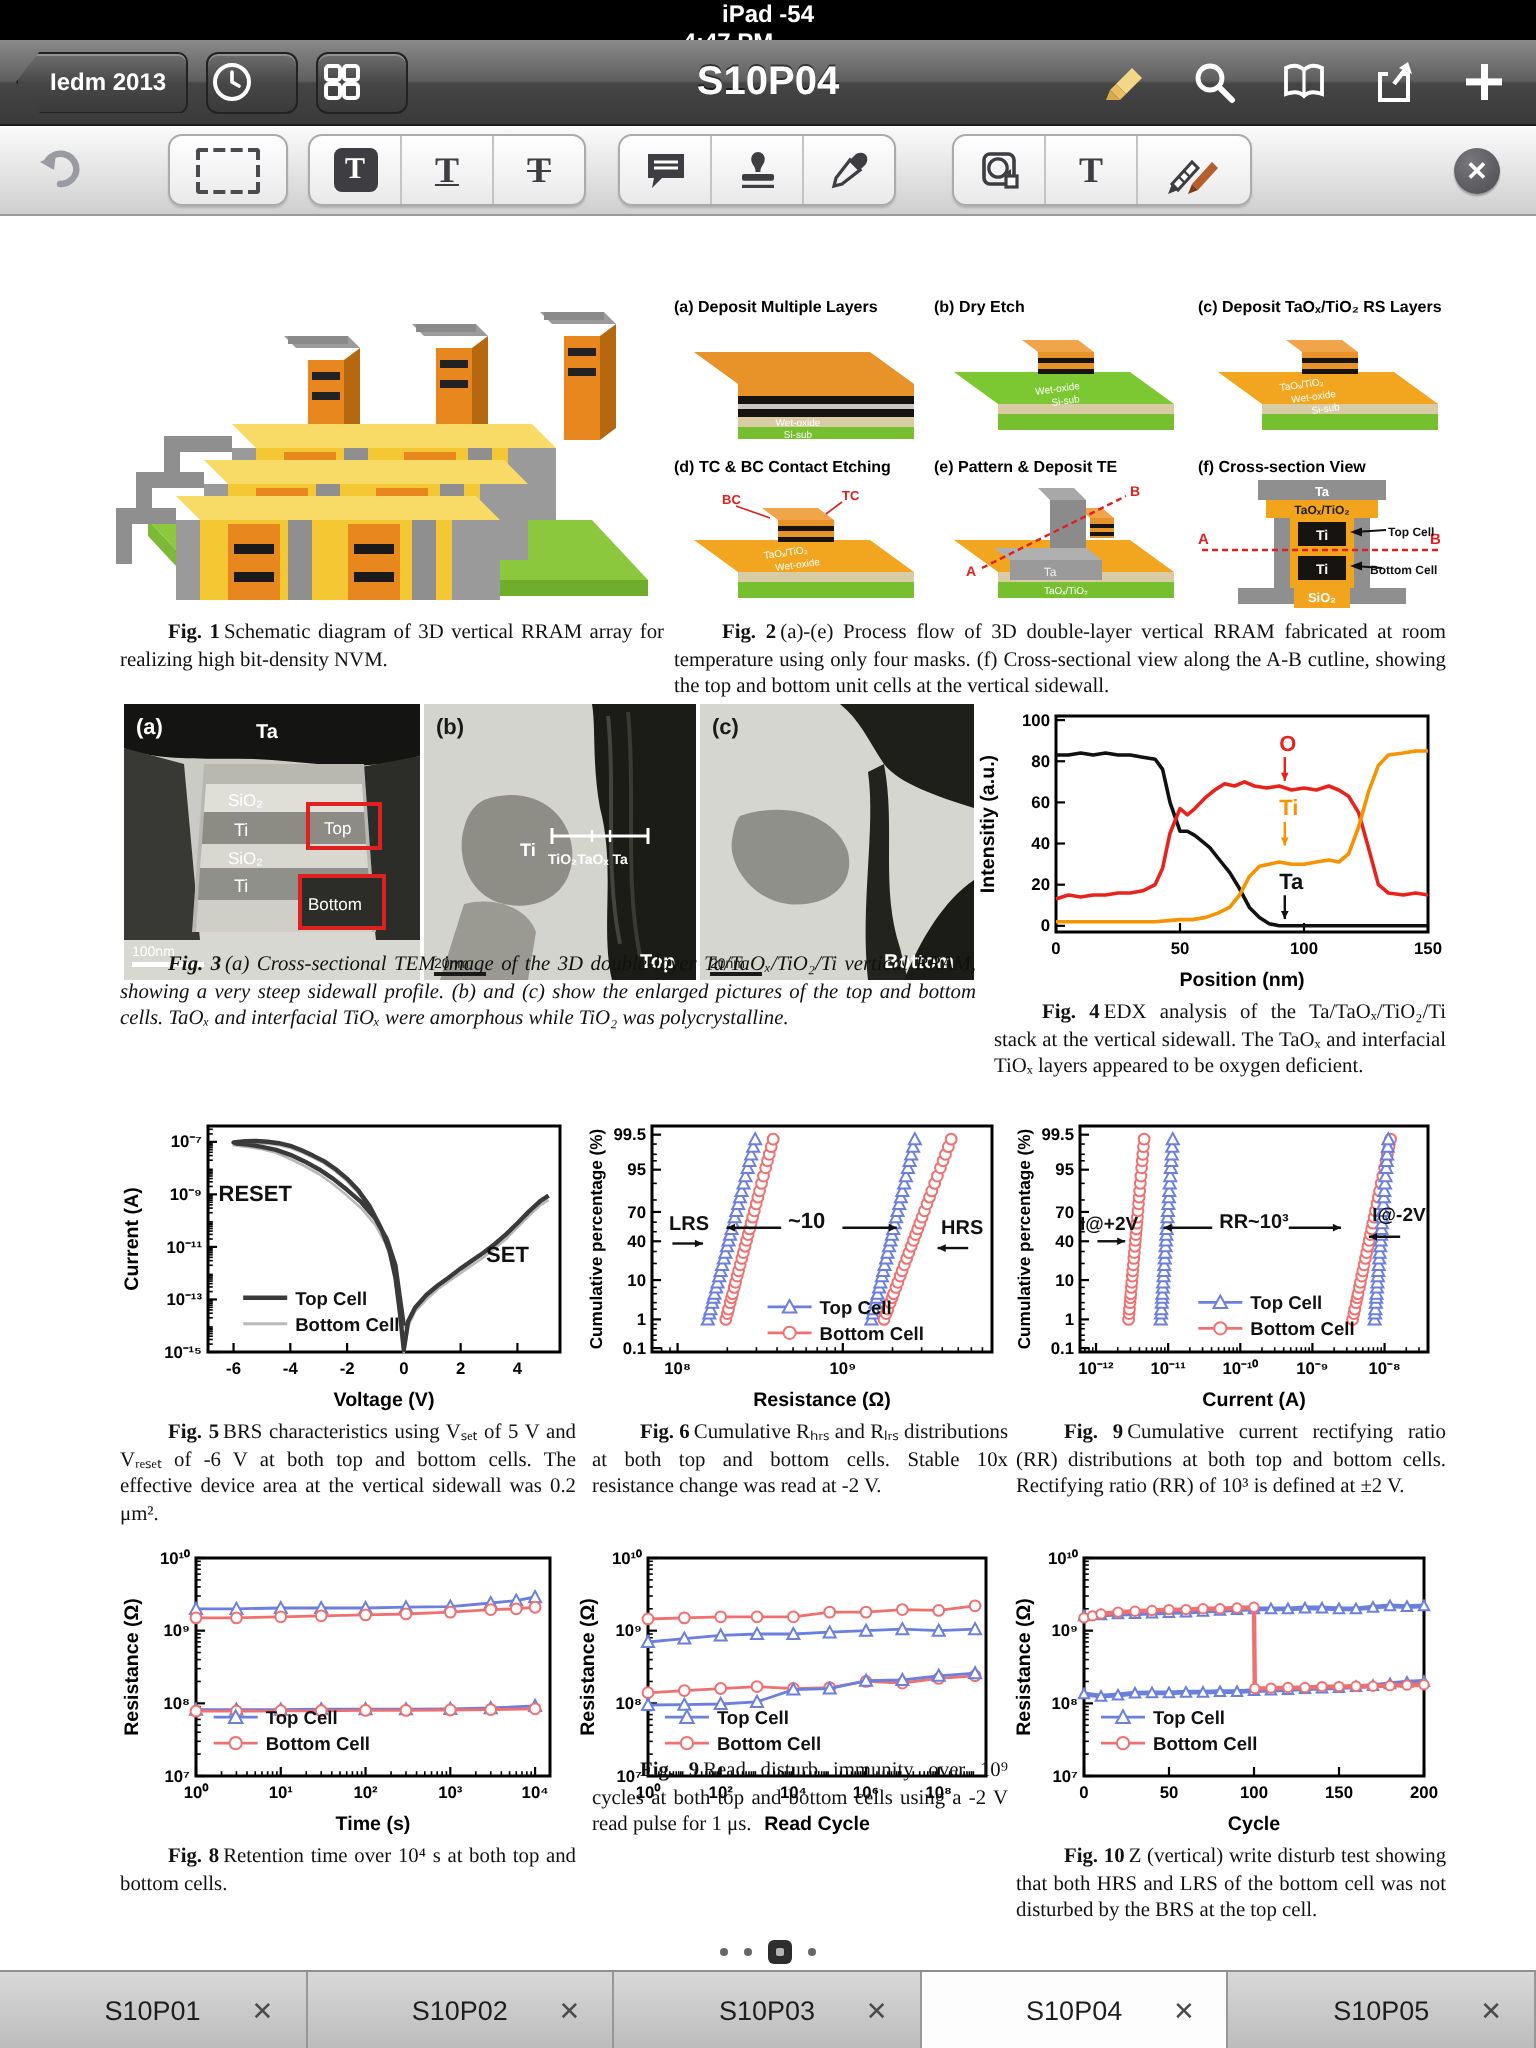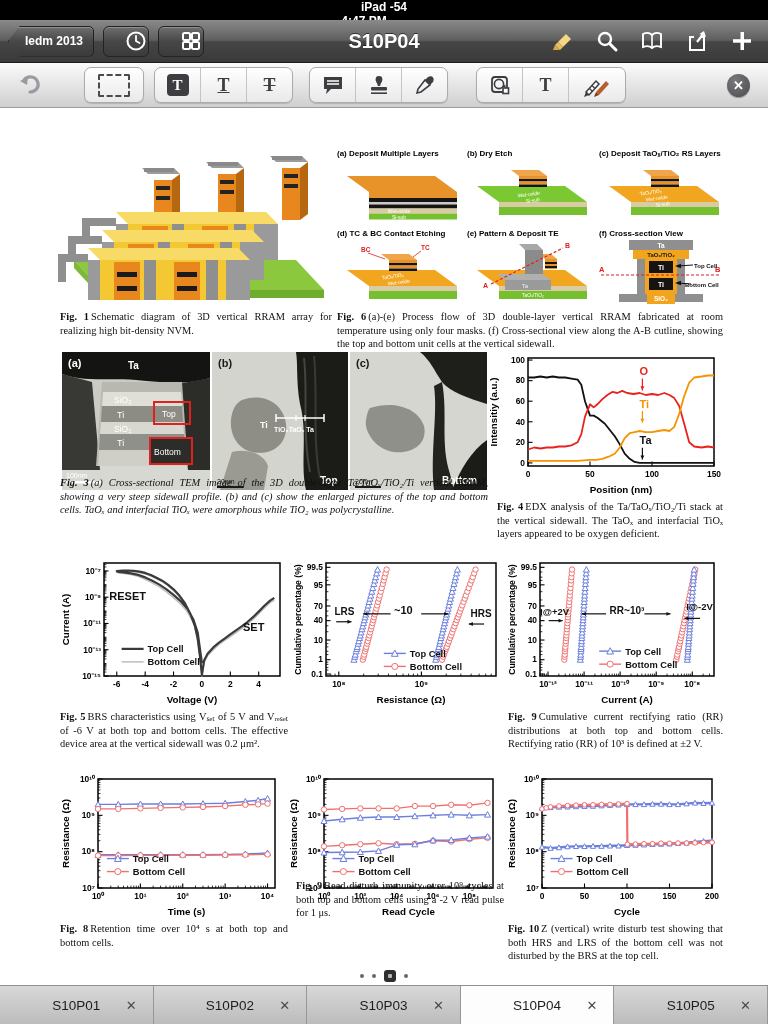--- a/index.html
+++ b/index.html
@@ -15,21 +15,21 @@
   .battery{position:relative;width:21px;height:11px;border:1.5px solid #fff;border-radius:2px;box-sizing:border-box;}
   .battery i{position:absolute;left:1px;top:1px;bottom:1px;width:60%;background:#fff;}
   .battery:after{content:"";position:absolute;right:-4px;top:2px;width:2.5px;height:4px;background:#fff;border-radius:0 1px 1px 0;}
   
   .nav-bar{position:absolute;top:20px;left:0;width:768px;height:43px;
     background:linear-gradient(#8a8a8a,#5f5f5f 48%,#454545 52%,#3a3a3a);
     border-bottom:1px solid #1c1c1c;display:flex;align-items:center;padding:0 8px;box-sizing:border-box;}
   .nav-title{position:absolute;left:0;right:0;text-align:center;color:#fff;font-size:20px;font-weight:bold;
     text-shadow:0 -1px 0 rgba(0,0,0,.55);pointer-events:none;}
   .nav-btn{height:29px;background:linear-gradient(#6e6e6e,#474747 50%,#3b3b3b);border:1px solid #222;
-    border-radius:6px;color:#fff;font-size:12px;font-weight:bold;display:flex;align-items:center;justify-content:flex-end;
+    border-radius:6px;color:#fff;font-size:12px;font-weight:bold;display:flex;align-items:center;justify-content:flex-start;
     box-shadow:inset 0 1px 0 rgba(255,255,255,.25);margin-right:9px;}
   .back-btn{padding:0 10px 0 16px;clip-path:polygon(12px 0,100% 0,100% 100%,12px 100%,0 50%);border-radius:5px;}
   .sq-btn{width:44px;}
   .nav-right{margin-left:auto;display:flex;align-items:center;gap:21px;padding-right:6px;}
   .nav-icon{width:24px;height:24px;display:block;}
   
   .toolbar{position:absolute;top:63px;left:0;width:768px;height:45px;
     background:linear-gradient(#fbfbfb,#e3e3e3 55%,#cfcfcf);border-bottom:1px solid #9b9b9b;
     display:flex;align-items:center;padding:0 18px;box-sizing:border-box;}
   .tool-group{display:flex;height:34px;border:1px solid #ababab;border-radius:7px;overflow:hidden;
@@ -41,21 +41,21 @@
   .t-under{font-family:"Liberation Serif",serif;font-weight:bold;font-size:18px;color:#3d3d42;text-decoration:underline;}
   .t-strike{font-family:"Liberation Serif",serif;font-weight:bold;font-size:18px;color:#3d3d42;text-decoration:line-through;}
   .t-plain{font-family:"Liberation Serif",serif;font-weight:bold;font-size:18px;color:#3d3d42;}
   .dashed-rect{width:28px;height:19px;border:2px dashed #4a4a4f;border-radius:2px;}
   .close-btn{margin-left:auto;width:23px;height:23px;border-radius:50%;background:radial-gradient(circle at 35% 30%,#77777c,#4b4b50);
     color:#fff;font-size:13px;font-weight:bold;display:flex;align-items:center;justify-content:center;box-shadow:0 1px 1px rgba(0,0,0,.3);}
   
   .document{position:absolute;top:108px;left:0;width:768px;bottom:58px;background:#fff;}
   .fig{position:absolute;}
   .cap{position:absolute;font-family:"Liberation Serif",serif;font-size:10.4px;line-height:1.3;color:#111;text-align:justify;}
-  .cap b{margin-right:2px;}
+  .cap b{margin-right:2px;margin-left:24px;}
   .chart{position:absolute;}
   
   .dots{position:absolute;bottom:38px;left:0;width:768px;height:20px;display:flex;align-items:center;justify-content:center;gap:8px;background:#fff;}
   .dot{width:4px;height:4px;border-radius:50%;background:#666;}
   .dot-current{width:12px;height:12px;border-radius:3px;background:#2e2e2e;display:flex;align-items:center;justify-content:center;}
   .dot-current i{width:4px;height:4px;background:#b5b5b5;border-radius:1px;}
   .tab-bar{position:absolute;bottom:0;left:0;width:768px;height:38px;display:flex;border-top:1px solid #8f8f8f;background:#d9d9d9;}
   .tab{position:relative;flex:1;display:flex;align-items:center;justify-content:center;
     background:linear-gradient(#d8d8d8,#bcbcbc);border-right:1px solid #979797;font-size:13.5px;color:#1d1d1d;}
   .tab .x{position:absolute;right:16px;color:#4a4a4a;font-size:13px;}
@@ -395,21 +395,21 @@
         <line x1="92" y1="58" x2="78" y2="57" stroke="#111" stroke-width="1"></line>
           <polygon points="76,57 82,54.8 82,59.2" fill="#111"></polygon>
         <text x="86" y="61" font-size="6" font-weight="bold" fill="#111">Bottom Cell</text>
       </g>
     </svg>
 
     <div class="cap" style="left:60px;top:202px;width:272px;">
       <b>Fig. 1</b><span>Schematic diagram of 3D vertical RRAM array for realizing high bit-density NVM.</span>
     </div>
     <div class="cap" style="left:337px;top:202px;width:386px;">
-      <b>Fig. 6</b><span>(a)-(e) Process flow of 3D double-layer vertical RRAM fabricated at room temperature using only four masks. (f) Cross-sectional view along the A-B cutline, showing the top and bottom unit cells at the vertical sidewall.</span>
+      <b>Fig. 2</b><span>(a)-(e) Process flow of 3D double-layer vertical RRAM fabricated at room temperature using only four masks. (f) Cross-sectional view along the A-B cutline, showing the top and bottom unit cells at the vertical sidewall.</span>
     </div>
 
     <svg class="fig" style="left:62px;top:244px;" width="425" height="138" viewBox="0 0 425 138">
 
       <g>
         <rect x="0" y="0" width="148" height="138" fill="#cbcbc5"></rect>
         <rect x="0" y="114" width="148" height="24" fill="#d8d8d2"></rect>
         <path d="M0,0 H148 V26 C120,34 100,30 74,28 C48,26 20,30 0,22 Z" fill="#141412"></path>
         <polygon points="0,22 30,30 38,118 0,118" fill="#383834"></polygon>
         <polygon points="148,26 116,32 126,118 148,118" fill="#2c2c28"></polygon>
@@ -1033,20 +1033,23 @@
           <line x1="93.16" y1="108.14" x2="115.16" y2="108.14" stroke="#f07070" stroke-width="1.4"></line>
           <circle cx="104.16" cy="108.14" r="3.06" fill="#fff" stroke="#f07070" stroke-width="1"></circle>
           <text x="119.16" y="111.54" font-size="9.3" font-weight="bold" fill="#111">Bottom Cell</text>
           <text x="121" y="147" font-size="9.8" font-weight="bold" text-anchor="middle">Current (A)</text>
           <text x="9" y="63.5" font-size="8.6" font-weight="bold" text-anchor="middle" transform="rotate(-90 9 63.5)">Cumulative percentage (%)</text>
         </svg></div>
 
     <div class="cap" style="left:60px;top:602px;width:228px;">
       <b>Fig. 5</b><span>BRS characteristics using Vₛₑₜ of 5 V and Vᵣₑₛₑₜ of -6 V at both top and bottom cells. The effective device area at the vertical sidewall was 0.2 μm².</span>
     </div>
+    <div class="cap" style="left:296px;top:602px;width:208px;">
+      <b>Fig. 6</b><span>Cumulative Rₕᵣₛ and Rₗᵣₛ distributions at both top and bottom cells. Stable 10x resistance change was read at -2 V.</span>
+    </div>
     <div class="cap" style="left:508px;top:602px;width:215px;">
       <b>Fig. 9</b><span>Cumulative current rectifying ratio (RR) distributions at both top and bottom cells. Rectifying ratio (RR) of 10³ is defined at ±2 V.</span>
     </div>
 
     <div class="chart" style="left:60px;top:664px;"><svg width="225" height="146" viewBox="0 0 225 146">
           <rect x="38" y="7" width="177" height="109" fill="#fff" stroke="#000" stroke-width="1.5"></rect>
           <line x1="50.75889484382895" y1="116" x2="50.75889484382895" y2="113.6" stroke="#000" stroke-width="0.8"></line>
           <line x1="58.2223698781134" y1="116" x2="58.2223698781134" y2="113.6" stroke="#000" stroke-width="0.8"></line>
           <line x1="63.517789687657896" y1="116" x2="63.517789687657896" y2="113.6" stroke="#000" stroke-width="0.8"></line>
           <line x1="67.62523639759995" y1="116" x2="67.62523639759995" y2="113.6" stroke="#000" stroke-width="0.8"></line>

